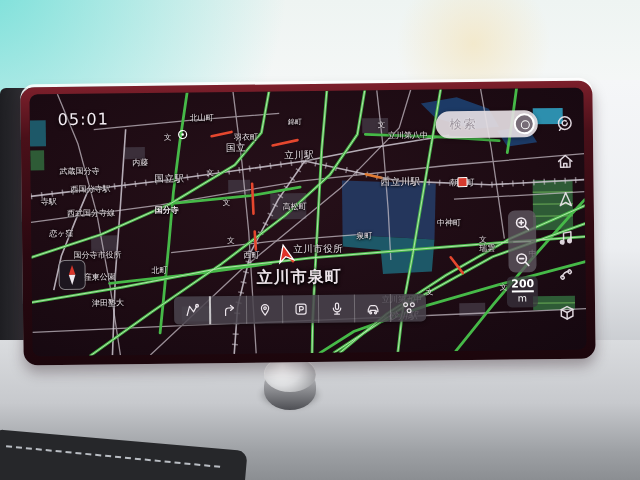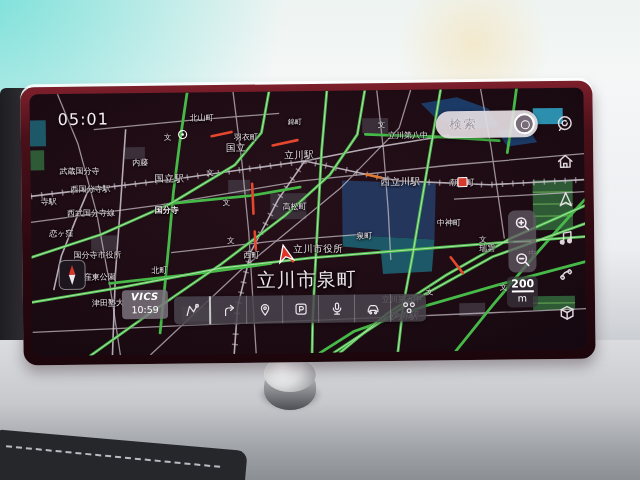--- a/index.html
+++ b/index.html
@@ -40,21 +40,21 @@
   .screen{position:absolute;left:9px;top:7px;right:9px;bottom:9px;border-radius:8px;overflow:hidden;
     background:radial-gradient(ellipse at 45% 40%, #261019 0%, #1d0b13 60%, #150810 100%);}
   .map-svg{position:absolute;inset:0;width:100%;height:100%;}
 
   
   .map-label{position:absolute;color:#ece3e9;white-space:nowrap;
     text-shadow:0 0 3px #000,0 1px 2px #000;pointer-events:none;}
   .map-label.xs{font-size:7px;}
   .map-label.s{font-size:8px;}
   .map-label.m{font-size:9.5px;letter-spacing:.5px;}
-  .map-label.l{font-size:19px;font-weight:normal;letter-spacing:1px;
+  .map-label.l{font-size:16px;font-weight:bold;letter-spacing:1px;
     text-shadow:0 0 4px #000,0 2px 3px #000;}
   .school{position:absolute;color:#f0e8ee;font-size:7.5px;text-shadow:0 0 3px #000;}
 
   .clock{position:absolute;left:28px;top:16px;font-size:16px;color:#f3ecf2;
     letter-spacing:1px;text-shadow:0 1px 4px #000;}
 
   .search-pill{position:absolute;left:406px;top:22px;width:102px;height:27px;border-radius:14px;
     background:rgba(228,221,226,.92);display:flex;align-items:center;
     box-shadow:0 1px 4px rgba(0,0,0,.4);}
   .search-pill .lbl{margin-left:14px;font-size:12px;color:#9b929c;letter-spacing:2px;
@@ -327,24 +327,20 @@
         <div class="scale-unit">m</div>
       </div>
 
       <div class="compass">
         <svg width="25" height="28" viewBox="0 0 25 28">
           <polygon points="12.5,4 15.8,14 9.2,14" fill="#d8352a"></polygon>
           <polygon points="9.2,14 15.8,14 12.5,24" fill="#efe9ef"></polygon>
         </svg>
       </div>
 
-      <div class="vics">
-        <div class="v1">VICS</div>
-        <div class="v2">10:59</div>
-      </div>
 
       <div class="toolbar" id="toolbar">
           <div class="tb-btn">
             <svg width="16" height="16" viewBox="0 0 16 16">
               <path d="M3 13 L5.5 4 L9.5 9.5 L13 3.5"></path>
               <circle cx="13" cy="3.5" r="1.4"></circle>
             </svg>
           </div>
           <div class="tb-btn">
             <svg width="16" height="16" viewBox="0 0 16 16">

